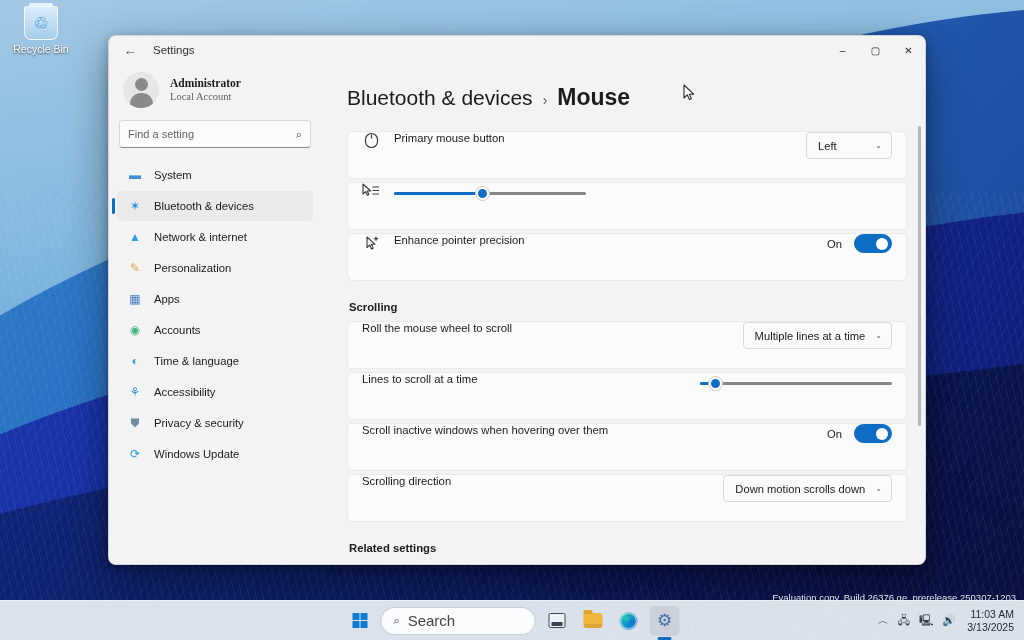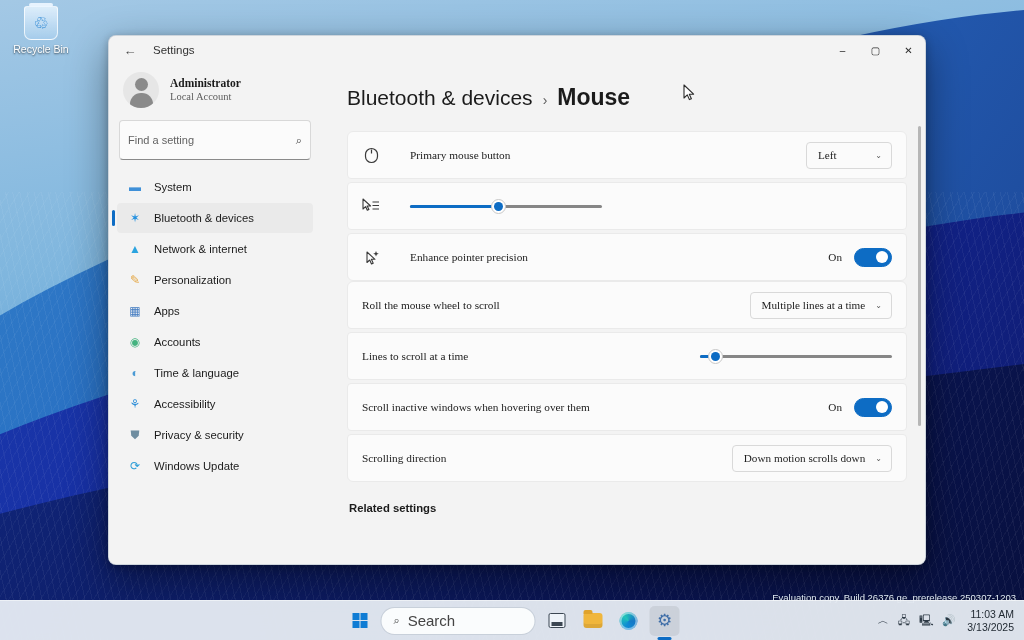--- a/index.html
+++ b/index.html
@@ -115,21 +115,21 @@
     margin-left: -6.5px; border-radius: 50%; background: #8a8a8a;
   }
   .avatar::after {
     content: ""; position: absolute; left: 50%; top: 21px; width: 23px; height: 15px;
     margin-left: -11.5px; border-radius: 11px 11px 0 0; background: #8a8a8a;
   }
   .acct-name { font-size: 11.5px; font-weight: bold; color: #1b1b1b; line-height: 14px; }
   .acct-sub  { font-size: 10.5px; color: #5d5d5d; line-height: 14px; }
 
   #search-box {
-    height: 40px; margin: 2px 2px 12px 2px; background: #fbfbfb;
+    height: 28px; margin: 2px 2px 12px 2px; background: #fbfbfb;
     border: 1px solid #d8d8d8; border-bottom-color: #8a8a8a;
     border-radius: 4px; display: flex; align-items: center; padding: 0 8px;
     cursor: text;
   }
   #search-box input {
     flex: 1; border: 0; outline: 0; background: transparent;
     font-family: inherit; font-size: 11px; color: #1b1b1b;
   }
   #search-box input::placeholder { color: #636363; }
   .search-ico { font-size: 11px; color: #444; }
@@ -158,22 +158,22 @@
   #breadcrumb {
     display: flex; align-items: baseline; gap: 10px; margin-bottom: 20px;
   }
   .bc-parent { font-size: 21px; color: #1b1b1b; }
   .bc-sep { font-size: 14px; color: #5a5a5a; }
   .bc-current { font-size: 23px; font-weight: bold; color: #1b1b1b; }
 
   .card-group { display: flex; flex-direction: column; gap: 3px; }
   .row {
     background: #fbfbfb; border: 1px solid #eaeaea; border-radius: 4px;
-    min-height: 48px; display: flex; align-items: center;
-    padding: 0 14px 0 14px; gap: 30px; font-family: Liberation Serif, serif;
+    min-height: 48px; display: flex; align-items: flex-start;
+    padding: 0 14px 0 14px; gap: 14px;
   }
   .card-group .row:first-child { border-radius: 6px 6px 4px 4px; }
   .card-group .row:last-child  { border-radius: 4px 4px 6px 6px; }
   .row-ico {
     width: 18px; flex: 0 0 18px; display: flex; align-items: center; justify-content: center;
     color: #3a3a3a;
   }
   .row-label { font-size: 11.3px; color: #1b1b1b; flex: 1; }
 
   .section-title {
@@ -447,20 +447,21 @@
               <span class="row-label">Enhance pointer precision</span>
               <div class="toggle-wrap">
                 <span class="toggle-state">On</span>
                 <div class="toggle">
                   <div class="knob"></div>
                 </div>
               </div>
             </div>
           </div>
 
+        <div class="section-title">Scrolling</div>
 
         <div class="card-group" id="scroll-group">
             <div class="row">
               <span class="row-label">Roll the mouse wheel to scroll</span>
               <div class="dropdown">
                 <span class="dd-value">Multiple lines at a time</span>
                 <span class="dd-chev">⌄</span>
               </div>
             </div>
             <div class="row">

